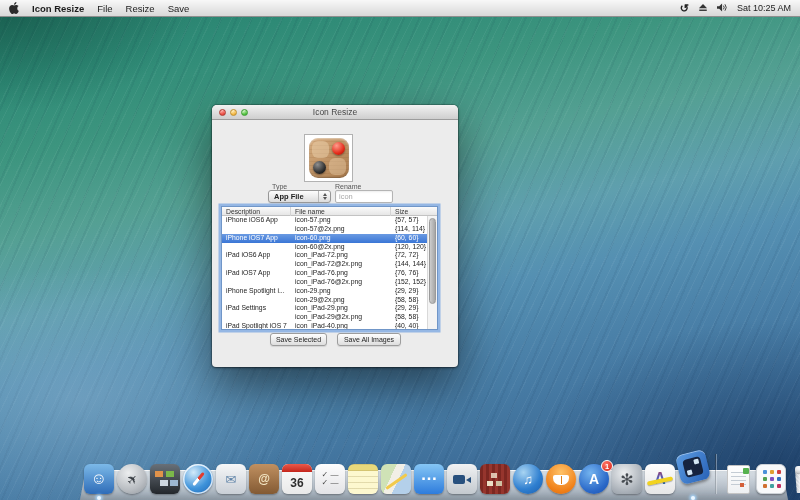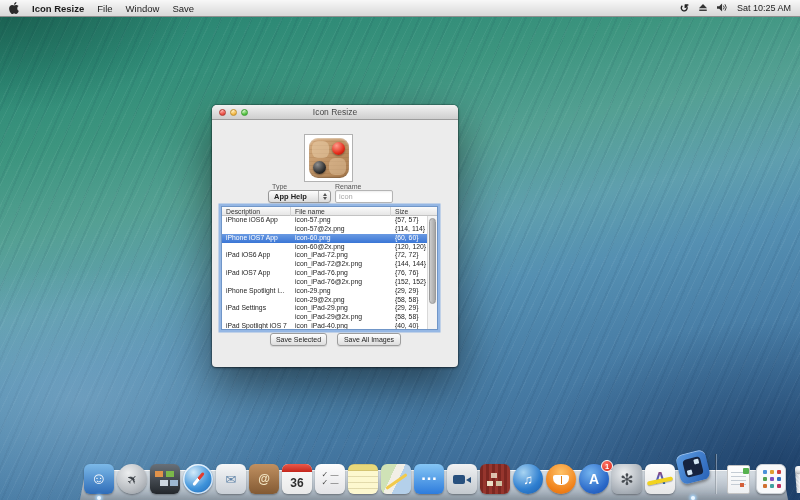--- a/index.html
+++ b/index.html
@@ -211,21 +211,21 @@
 
   <div class="menubar">
     <div class="mb-left">
       <span class="apple-logo">
         <svg width="10" height="12" viewBox="0 0 814 1000">
             <path fill="#2b2b2b" d="M788.1 340.9c-5.8 4.5-108.2 62.2-108.2 190.5 0 148.4 130.3 200.9 134.2 202.2-.6 3.2-20.7 71.9-68.7 141.9-42.8 61.6-87.5 123.1-155.5 123.1s-85.5-39.5-164-39.5c-76.5 0-103.7 40.8-165.9 40.8s-105.6-57-155.5-127C46.7 790.7 0 663 0 541.8c0-194.4 126.4-297.5 250.8-297.5 66.1 0 121.2 43.4 162.7 43.4 39.5 0 101.1-46 176.3-46 28.5 0 130.9 2.6 198.3 99.2zm-234-181.5c31.1-36.9 53.1-88.1 53.1-139.3 0-7.1-.6-14.3-1.9-20.1-50.6 1.9-110.8 33.7-147.1 75.8-28.5 32.4-55.1 83.6-55.1 135.5 0 7.8 1.3 15.6 1.9 18.1 3.2.6 8.4 1.3 13.6 1.3 45.4 0 102.5-30.4 135.5-71.3z"></path>
           </svg>
       </span>
       <span class="mb-app">Icon Resize</span>
       <span class="mb-item">File</span>
-      <span class="mb-item">Window</span>
+      <span class="mb-item">Resize</span>
       <span class="mb-item">Save</span>
     </div>
     <div class="mb-right">
       <span class="tm-glyph">↺</span>
       <span>
         <svg width="10" height="9" viewBox="0 0 12 11">
             <path d="M1 6.5L6 1.2 11 6.5z" fill="#333"></path>
             <rect x="1.4" y="8" width="9.2" height="1.7" fill="#333"></rect>
           </svg>
       </span>
@@ -253,21 +253,21 @@
       <div class="checkers">
         <span class="ball red"></span>
         <span class="ball black"></span>
       </div>
     </div>
 
     <span class="fld-label lbl-type">Type</span>
     <span class="fld-label lbl-rename">Rename</span>
 
     <div class="popup">
-      <span>App Help</span>
+      <span>App File</span>
       <span class="pop-arrows">
           <i class="up"></i>
           <i class="dn"></i>
         </span>
     </div>
 
     <input class="rename-field" type="text" placeholder="icon" style="">
 
     <div class="table-wrap">
       <div class="thead">

